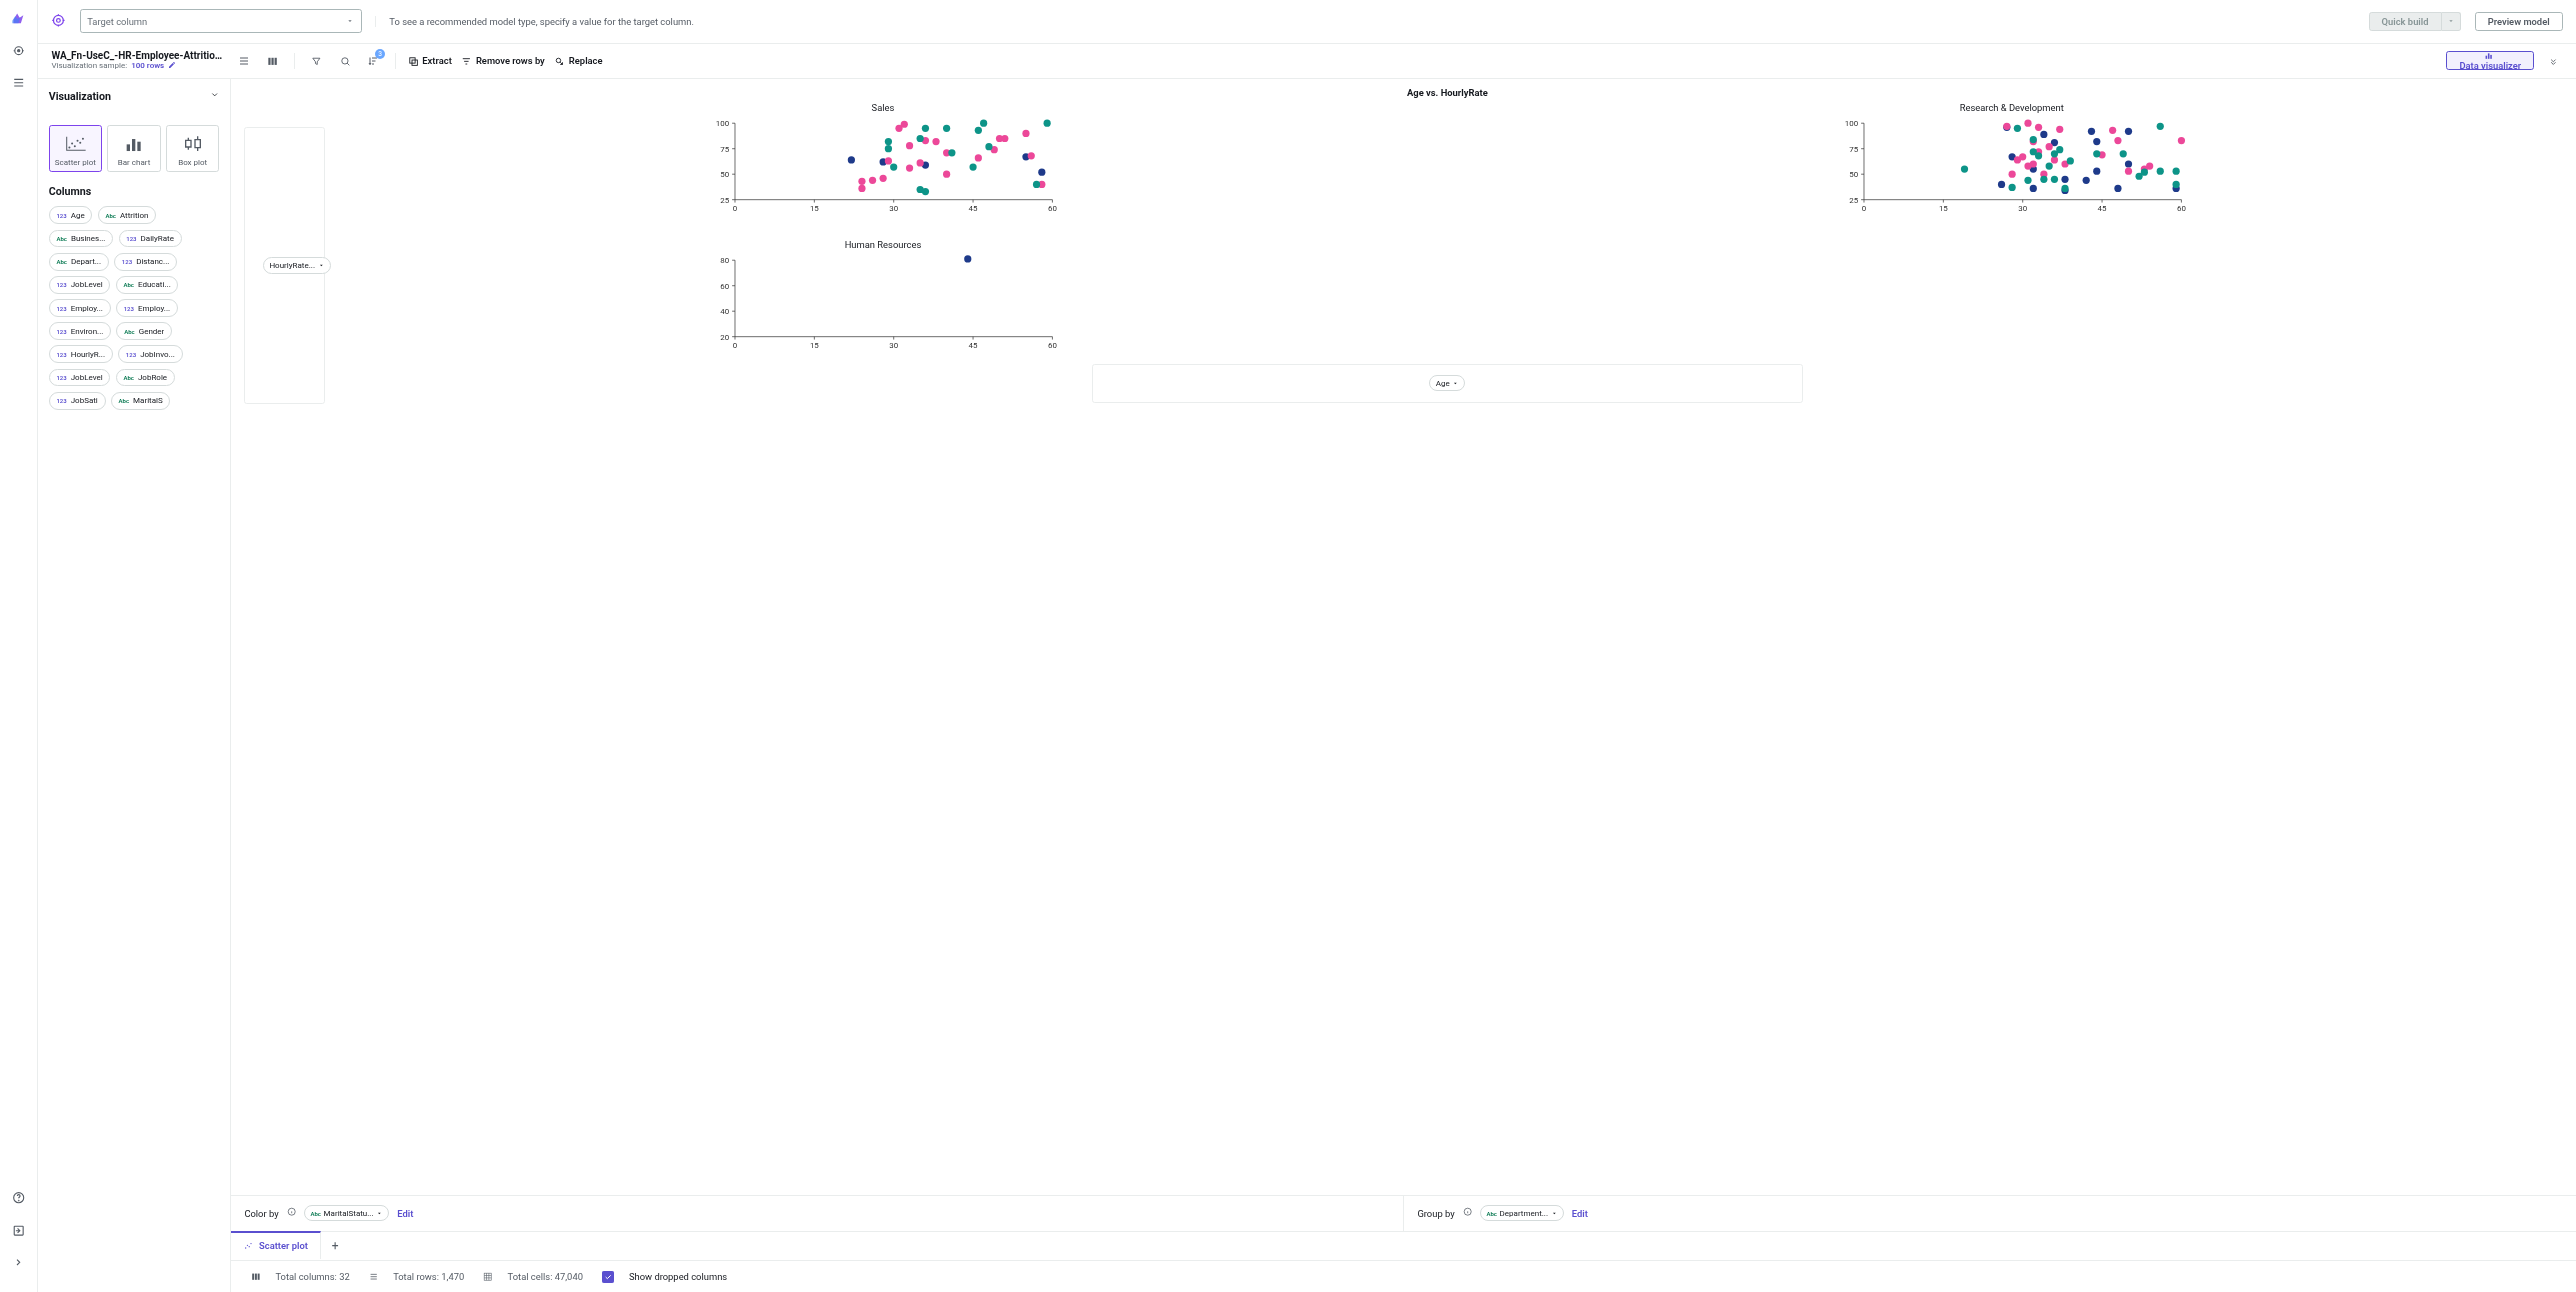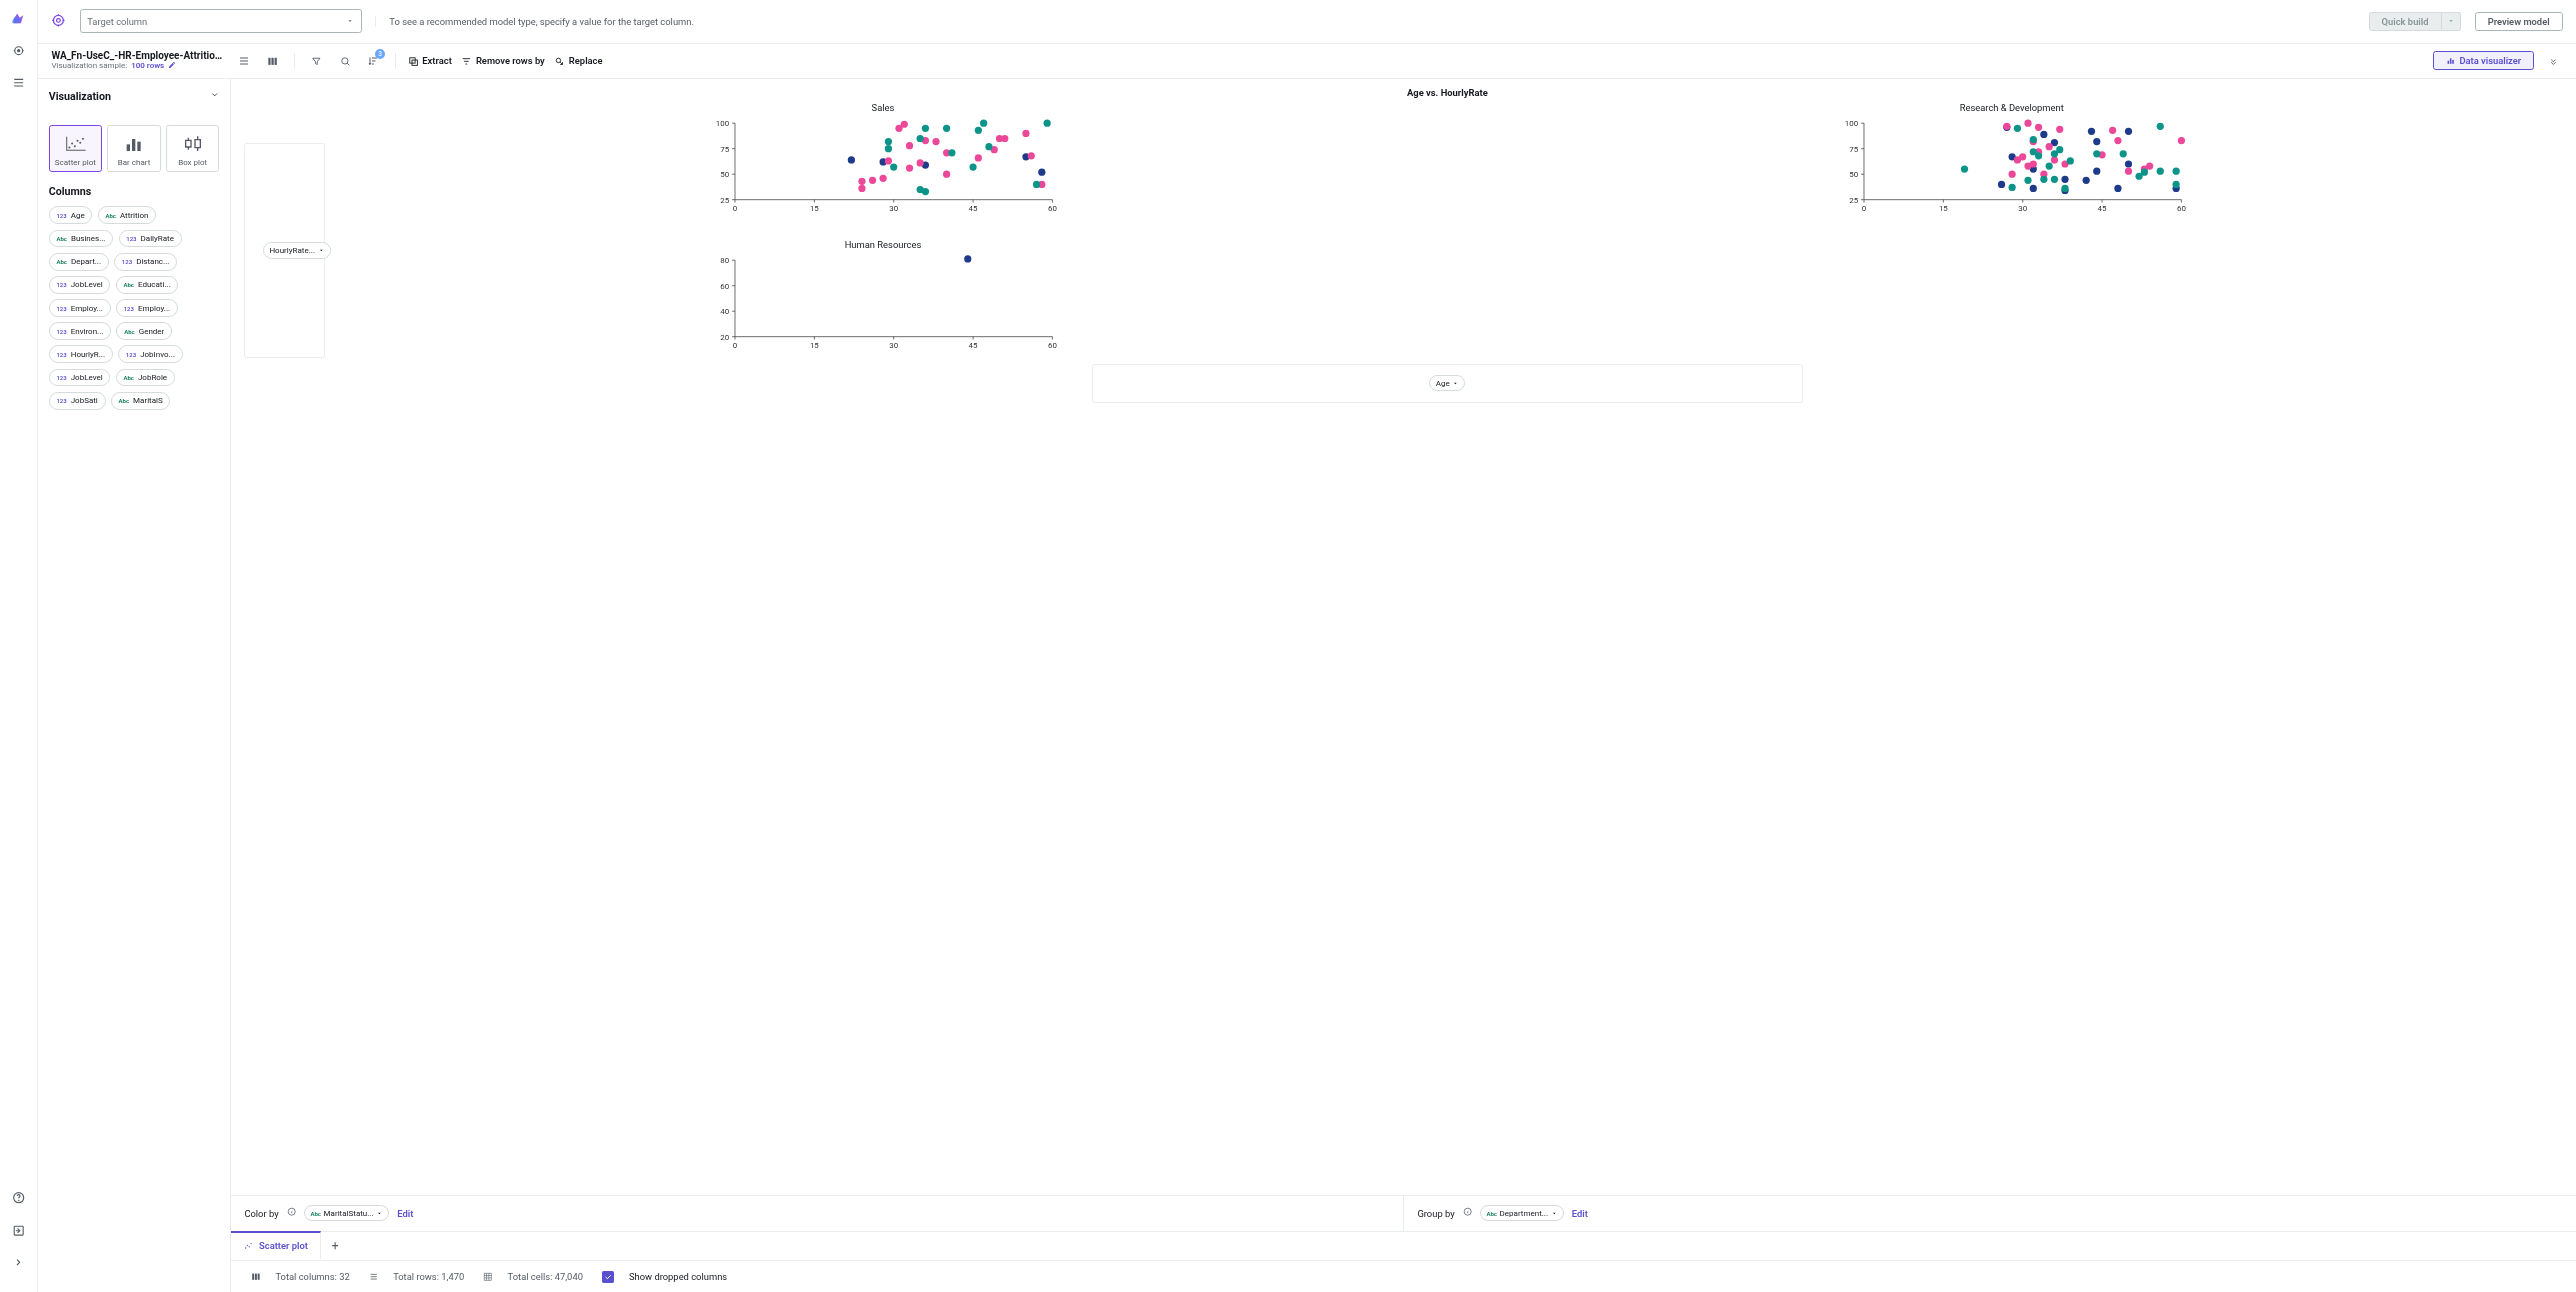--- a/index.html
+++ b/index.html
@@ -21,38 +21,38 @@
 .btn.ghost { color: #545b64; }
 .secondbar { display: flex; align-items: center; padding: 6.7px 13.4px; border-bottom: 0.7px solid #eaeded; gap: 9.4px; }
 .secondbar .title-block { display: flex; flex-direction: column; }
 .secondbar .title { font-weight: 700; font-size: 10px; white-space: nowrap; overflow: hidden; text-overflow: ellipsis; max-width: 174px; }
 .secondbar .subtitle { font-size: 8px; color: #687078; display: flex; align-items: flex-start; gap: 4px; }
 .secondbar .subtitle .link { color: #5a4fcf; font-weight: 600; }
 .icon-btn { width: 19px; height: 19px; display: inline-flex; align-items: center; justify-content: center; cursor: pointer; color: #545b64; position: relative; }
 .icon-btn.badge::after { content: attr(data-badge); position: absolute; top: -2.7px; right: -2.7px; background: #6aa7ff; color: #fff; border-radius: 50%; width: 10.7px; height: 10.7px; font-size: 6.7px; display: flex; align-items: center; justify-content: center; }
 .secondbar .divider { width: 0.7px; height: 16px; background: #eaeded; margin: 0 2.7px; }
 .toolbar-action { display: flex; align-items: center; gap: 4px; cursor: pointer; font-weight: 600; color: #16191f; }
-.btn.primary-outline { border-color: #5a4fcf; color: #5a4fcf; background: #f2f0fd; }
+.btn.primary-outline { border-color: #5a4fcf; color: #5a4fcf; background: #f2f0fd; flex-direction: column; }
 .secondbar .spacer { flex: 1; }
 .content { flex: 1; display: flex; min-height: 0; }
 .viz-panel { width: 193px; border-right: 0.7px solid #eaeded; padding: 10.7px; overflow-y: auto; }
 .viz-panel h3 { font-size: 10.7px; font-weight: 700; display: flex; justify-content: space-between; align-items: flex-start; margin-bottom: 22px; }
 .chart-types { display: flex; gap: 5.4px; margin-bottom: 13.4px; }
 .chart-type { flex: 1; border: 0.7px solid #d5dbdb; border-radius: 2.7px; display: flex; flex-direction: column; align-items: center; padding: 6.7px 2.7px 4px; cursor: pointer; font-size: 8px; color: #545b64; text-align: center; }
 .chart-type.active { border-color: #7d43ec; background: #f8f5ff; }
 .chart-type .ct-icon { width: 24px; height: 21.5px; margin-bottom: 4px; display: flex; align-items: center; justify-content: center; color: #545b64; }
 .columns-h { font-size: 10.7px; font-weight: 700; margin: 5.4px 0 8px; }
 .col-chips { display: flex; flex-wrap: wrap; gap: 5.4px; }
 .chip { border: 0.7px solid #d5dbdb; border-radius: 10.7px; padding: 3.4px 6.7px; font-size: 8px; display: inline-flex; align-items: center; gap: 4px; cursor: grab; max-width: 81px; }
 .chip .ct { font-size: 6px; color: #5a4fcf; font-weight: 600; }
 .chip .ct.abc { color: #067850; }
 .chip .nm { white-space: nowrap; overflow: hidden; text-overflow: ellipsis; }
 .canvas { flex: 1; display: flex; flex-direction: column; min-width: 0; position: relative; }
 .plot-row { flex: 1; display: flex; position: relative; padding: 8px 13.4px 0; }
-.y-drop { width: 81px; margin-top: 56px; margin-right: 6.7px; height: 215px; padding-left: 24px; }
+.y-drop { width: 81px; margin-top: 40px; margin-right: 6.7px; height: 277px; padding-left: 24px; }
 .dropzone { border: 0.7px solid #eaeded; border-radius: 2.7px; background: #fff; display: flex; align-items: center; justify-content: center; }
 .pill-select { border: 0.7px solid #d5dbdb; border-radius: 10.7px; padding: 2.7px 5.4px; font-size: 8px; display: inline-flex; align-items: center; gap: 2.7px; cursor: pointer; background: #fff; }
 .pill-select .ct { font-size: 6px; font-weight: 600; }
 .pill-select .ct.abc { color: #067850; }
 .charts-area { flex: 1; display: flex; flex-direction: column; min-width: 0; }
 .chart-title { text-align: center; font-weight: 700; font-size: 9.4px; margin-bottom: 4px; }
 .legend { display: flex; justify-content: center; gap: 12px; font-size: 9.4px; margin-bottom: 5.4px; }
 .legend .swatch { display: inline-flex; align-items: center; gap: 4px; }
 .legend .dot { width: 8px; height: 8px; border-radius: 50%; display: inline-block; }
 .facets { display: grid; grid-template-columns: 1fr 1fr; gap: 20px 27px; }

